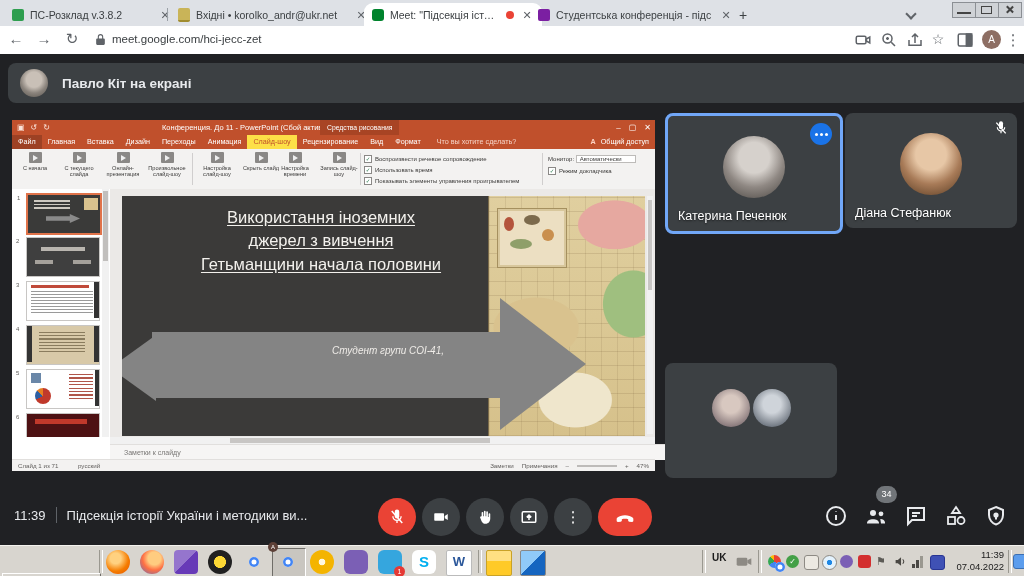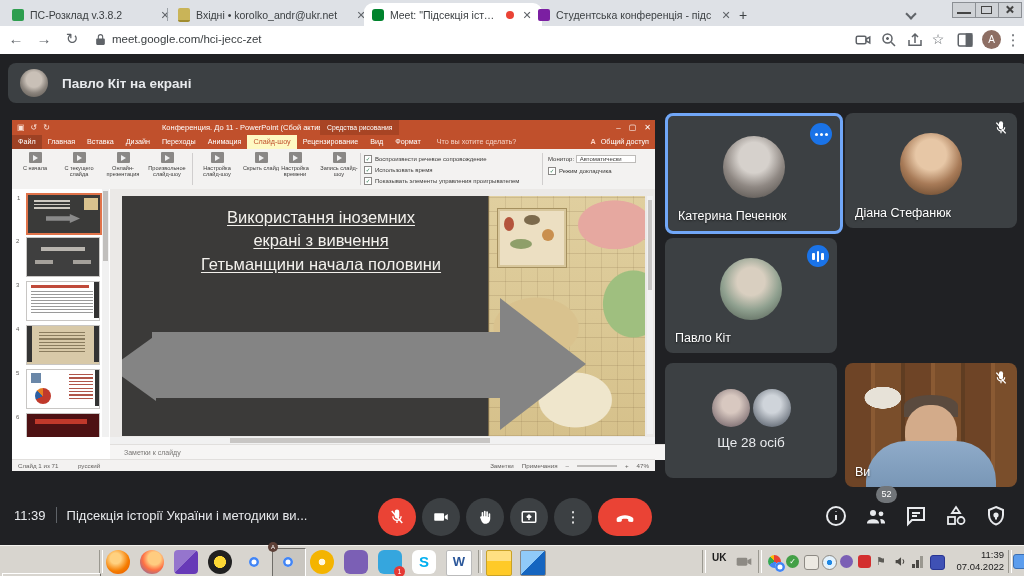--- a/index.html
+++ b/index.html
@@ -43,21 +43,21 @@
   #ppt{position:absolute;left:12px;top:66px;width:643px;height:350px;background:#fff;font-family:"Liberation Sans",sans-serif;}
   #ppt-title{position:absolute;left:0;top:0;width:100%;height:15px;background:#c0502c;color:#fff;font-size:7.5px;}
   #ppt-title .qat{position:absolute;left:5px;top:3px;display:flex;gap:6px;color:#fbe4da;font-size:8px;}
   #ppt-title .doc{position:absolute;left:150px;top:3px;white-space:nowrap;}
   #ppt-title .ctx{position:absolute;left:308px;top:0;height:15px;line-height:15px;padding:0 7px;background:#a84424;font-size:6.8px;}
   #ppt-title .wc{position:absolute;right:4px;top:3px;display:flex;gap:8px;font-size:8px;color:#fff;}
   #ppt-tabs{position:absolute;left:0;top:15px;width:100%;height:14px;background:#c0502c;display:flex;align-items:stretch;
             font-size:7.2px;color:#fff;}
   #ppt-tabs .ptab{padding:0 6px;line-height:14px;white-space:nowrap;text-align:right;}
   #ppt-tabs .ptab.file{background:rgba(0,0,0,.18);}
-  #ppt-tabs .ptab.sel{background:#fef9c3;color:#c0502c;}
+  #ppt-tabs .ptab.sel{background:#fde047;color:#c0502c;}
   #ppt-tabs .tellme{color:#f6d3c6;line-height:14px;padding-left:10px;white-space:nowrap;}
   #ppt-tabs .share{position:absolute;right:6px;top:0;line-height:14px;white-space:nowrap;}
   #ppt-tabs .share .aRed{color:#ffd2c2;font-weight:bold;margin-right:5px;}
   #ribbon{position:absolute;left:0;top:29px;width:100%;height:40px;background:#f3f2f1;border-bottom:1px solid #d8d6d4;}
   .rbtn{position:absolute;top:3px;width:42px;text-align:center;color:#3b3a39;font-size:5.6px;line-height:1.15;}
   .rico{width:13px;height:11px;margin:0 auto 2px;background:#8a8886;border-radius:1px;position:relative;}
   .rico::after{content:"";position:absolute;left:4px;top:2.5px;border-left:5px solid #efefef;border-top:3px solid transparent;border-bottom:3px solid transparent;}
   .rsep{position:absolute;top:4px;width:1px;height:32px;background:#d0cece;}
   .rchecks{position:absolute;left:352px;top:5px;font-size:6px;color:#3b3a39;line-height:1.8;}
   .cbx{display:inline-block;width:6px;height:6px;border:1px solid #8a8886;background:#fff;margin-right:3px;
@@ -337,27 +337,28 @@
         <div class="map">
           <div class="cartouche">
             <i style="left:6px;top:8px;width:10px;height:14px;background:#b4543c;"></i>
             <i style="left:26px;top:6px;width:16px;height:10px;background:#7c6a4c;"></i>
             <i style="left:44px;top:20px;width:12px;height:12px;background:#c98f4e;"></i>
             <i style="left:12px;top:30px;width:22px;height:10px;background:#8f9f6a;"></i>
           </div>
         </div>
         <div class="stitle">
           <div>Використання іноземних</div>
-          <div>екрані з вивчення</div>
+          <div>джерел з вивчення</div>
           <div>Гетьманщини начала половини</div>
         </div>
         <div class="arrL"></div>
         <div class="arrTail"></div>
         <div class="arrHead"></div>
         <div class="ssub">
+          <div>Студент групи СОІ-41,</div>
         </div>
       </div>
     </div>
     <div id="vscroll">
         <i></i>
       </div>
     <div id="hscroll">
         <i></i>
       </div>
     <div id="notesbar">Заметки к слайду</div>
@@ -386,44 +387,23 @@
   </div>
   <div class="tile" style="left:845px;top:59px;">
     <div class="tav av2"></div>
     <svg class="micoff" viewBox="0 0 24 24">
       <path fill="#fff" d="M9 5a3 3 0 0 1 6 0v6a3 3 0 0 1-6 0z"></path>
       <path fill="none" stroke="#fff" stroke-width="1.8" d="M6.5 11a5.5 5.5 0 0 0 11 0M12 16.5V20"></path>
       <line x1="5" y1="4" x2="19" y2="20" stroke="#fff" stroke-width="2"></line>
     </svg>
     <div class="tname">Діана Стефанюк</div>
   </div>
-  <div class="tile" style="left:665px;top:184px;">
-    <div class="tav av3"></div>
-    <div class="bluebadge">
-        <span class="bar" style="height:7px;"></span>
-        <span class="bar" style="height:11px;"></span>
-        <span class="bar" style="height:7px;"></span>
-      </div>
-    <div class="tname">Павло Кіт</div>
-  </div>
   <div class="tile" style="left:665px;top:309px;">
     <span class="gav gav1"></span>
     <span class="gav gav2"></span>
-    <div class="gmore">Ще 28 осіб</div>
-  </div>
-  <div class="tile" id="selftile" style="left:845px;top:309px;">
-    <div class="shair"></div>
-    <div class="shead"></div>
-    <div class="sshirt"></div>
-    <svg class="micoff" viewBox="0 0 24 24">
-      <path fill="#fff" d="M9 5a3 3 0 0 1 6 0v6a3 3 0 0 1-6 0z"></path>
-      <path fill="none" stroke="#fff" stroke-width="1.8" d="M6.5 11a5.5 5.5 0 0 0 11 0M12 16.5V20"></path>
-      <line x1="5" y1="4" x2="19" y2="20" stroke="#fff" stroke-width="2"></line>
-    </svg>
-    <div class="tname">Ви</div>
   </div>
 
   <div id="mbar">
     <div class="left">
       <span>11:39</span>
       <span class="div"></span>
       <span>Підсекція історії України і методики ви...</span>
     </div>
     <div class="cbtn red" style="left:378px;">
       <svg width="18" height="18" viewBox="0 0 24 24">
@@ -460,21 +440,21 @@
     <svg class="ricon" style="left:824px;" viewBox="0 0 24 24" fill="none" stroke="#e8eaed" stroke-width="2">
       <circle cx="12" cy="12" r="9"></circle>
         <path d="M12 11v5M12 7.5v.5"></path>
     </svg>
     <svg class="ricon" style="left:864px;" viewBox="0 0 24 24" fill="#e8eaed">
       <circle cx="9" cy="9" r="3"></circle>
         <path d="M3 19c0-2.4 2.7-3.8 6-3.8s6 1.4 6 3.8v.5H3z"></path>
       <circle cx="17" cy="9.8" r="2.4"></circle>
         <path d="M16.3 14.9c2.7.2 4.7 1.5 4.7 3.6v1h-4z"></path>
     </svg>
-    <span id="pplbadge">52</span>
+    <span id="pplbadge">34</span>
     <svg class="ricon" style="left:904px;" viewBox="0 0 24 24" fill="none" stroke="#e8eaed" stroke-width="2">
       <path d="M4 4h16v12H8l-4 4z"></path>
         <path d="M8 9h8M8 12h5"></path>
     </svg>
     <svg class="ricon" style="left:944px;" viewBox="0 0 24 24" fill="none" stroke="#e8eaed" stroke-width="1.8">
       <path d="M12 3l4 6H8z"></path>
         <rect x="4" y="13" width="7" height="7"></rect>
         <circle cx="17" cy="16.5" r="3.5"></circle>
     </svg>
     <svg class="ricon" style="left:984px;" viewBox="0 0 24 24" fill="none" stroke="#e8eaed" stroke-width="2">

